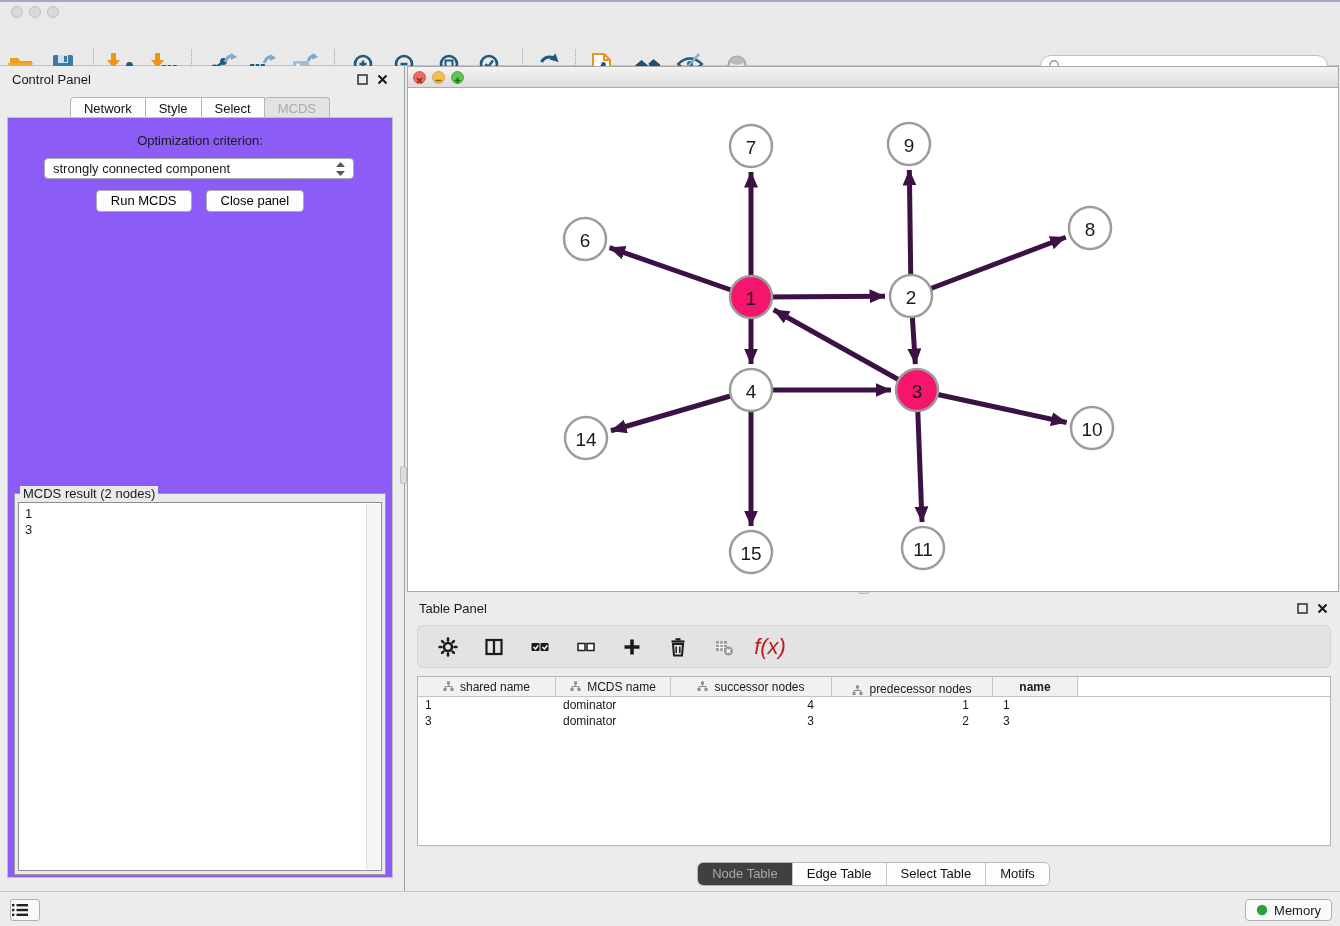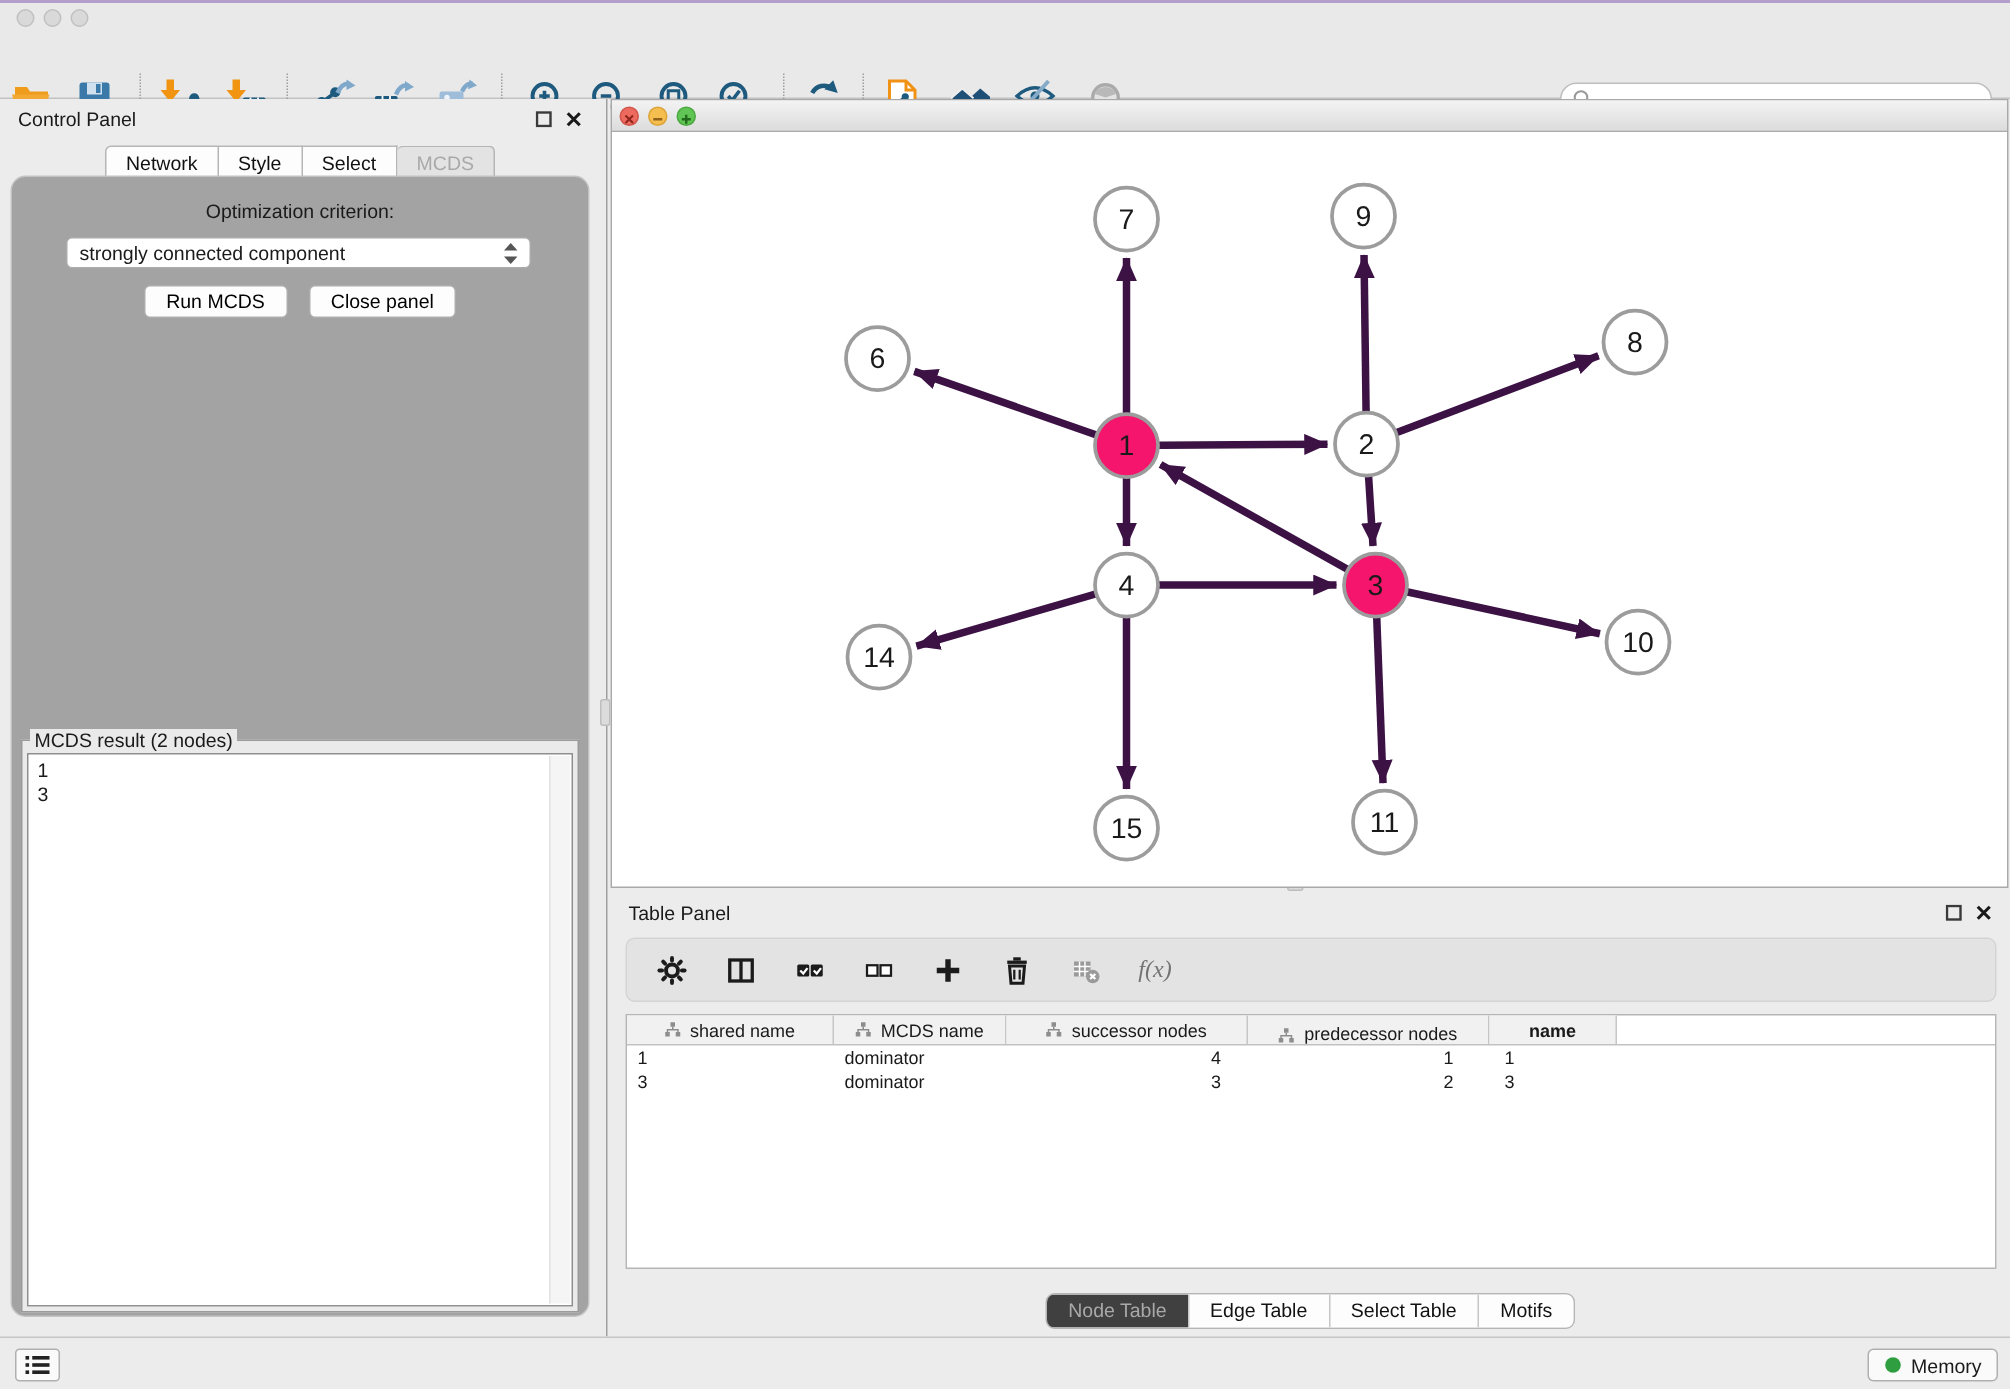--- a/index.html
+++ b/index.html
@@ -29,21 +29,21 @@
   .panel-header{position:absolute;left:0;top:0;right:0;height:26px;display:flex;align-items:center;
                 padding:0 12px;font-size:13px;box-sizing:border-box}
   .ph-icons{margin-left:auto;display:flex;gap:9px;align-items:center}
   #cp-tabs{position:absolute;top:31px;left:0;width:100%;display:flex;justify-content:center}
   .cp-tab{font-size:13px;padding:3px 13px 4px;background:#fdfdfd;border:1px solid #b6b6b6;
           border-left:none;color:#111}
   .cp-tab:first-child{border-left:1px solid #b6b6b6;border-radius:4px 0 0 0}
   .cp-tab:last-child{border-radius:0 4px 0 0}
   .cp-tab.active{background:#e3e3e3;color:#a9a9a9;border-radius:4px 4px 0 0}
   #cp-body{position:absolute;left:7px;right:7px;top:51px;bottom:13px;border:1px solid #c3c3c3;
-           border-radius:10px;background:#a3a3a3}
+           border-radius:0;background:#8b5cf6}
   #opt-label{position:absolute;top:15px;width:100%;text-align:center;font-size:13px}
   #criterion{position:absolute;left:36px;right:38px;top:40px;height:21px;background:#fff;
              border:1px solid #ababab;border-radius:4px;font-size:13px;display:flex;
              align-items:center;padding:0 8px;box-sizing:border-box}
   #criterion .stepper{margin-left:auto}
   #cp-buttons{position:absolute;top:72px;width:100%;display:flex;justify-content:center;gap:14px}
   .btn{font-size:13px;padding:2px 14px 3px;background:#fdfdfd;border:1px solid #adadad;border-radius:4px}
   #result-box{position:absolute;left:6px;top:375px;width:370px;bottom:2px;border:1px solid #9a9a9a;background:#eaeaea}
   #result-legend{position:absolute;top:-8px;left:5px;background:#eaeaea;padding:0 3px;font-size:13px}
   #result-inner{position:absolute;left:3px;right:3px;top:8px;bottom:3px;background:#fff;border:1px solid #8f8f8f}
@@ -67,41 +67,41 @@
   #nw-title{position:absolute;left:0;right:0;top:3px;text-align:center;font-size:13px;color:#222}
   .nw-light{position:absolute;top:4px;width:13px;height:13px;border-radius:50%;box-sizing:border-box}
   #graph-canvas{position:absolute;left:0;top:21px;width:930px;height:503px}
 
   
   #table-panel{position:absolute;left:407px;top:595px;width:933px;height:296px;background:#ececec}
   #tp-toolbar{position:absolute;left:10px;right:9px;top:30px;height:43px;background:#e3e3e3;
               border:1px solid #d4d4d4;border-radius:6px;display:flex;align-items:center;
               gap:22px;padding-left:18px;box-sizing:border-box}
   .tp-icon{width:24px;height:22px;display:flex;align-items:center;justify-content:center}
-  .fx{font-family:Liberation Serif, serif;font-style:italic;font-size:16px;color:#737373}
+  .fx{font-family:Liberation Sans, sans-serif;font-style:italic;font-size:22px;color:#b91c1c}
   #table-box{position:absolute;left:10px;right:9px;top:81px;height:170px;background:#fff;
              border:1px solid #b5b5b5;box-sizing:border-box}
   #thead{display:flex;height:19px;border-bottom:1px solid #c2c2c2}
   .th{box-sizing:border-box;background:#f1f1f1;border-right:1px solid #c6c6c6;display:flex;
       align-items:center;justify-content:center;gap:6px;font-size:12px}
   .tr{display:flex;height:16px;font-size:12px;align-items:center}
   .td{box-sizing:border-box;overflow:hidden;white-space:nowrap}
   .td.al{text-align:left;padding-left:7px}
   .td.ar{text-align:right}
   #bottom-tabs{position:absolute;left:0;right:0;top:267px;display:flex;justify-content:center}
   .bt-group{display:flex;border:1px solid #b5b5b5;border-radius:6px;overflow:hidden;background:#fdfdfd}
   .bt-tab{font-size:13px;padding:3px 14px 4px;border-left:1px solid #c6c6c6;color:#111;background:#fdfdfd}
   .bt-tab:first-child{border-left:none}
   .bt-tab.active{background:#404040;color:#a8a8a8}
 
   
   #statusbar{position:absolute;left:0;top:891px;width:100%;height:35px;background:#ececec;
              border-top:1px solid #c6c6c6;box-sizing:border-box}
   .sb-btn{position:absolute;top:7px;height:22px;box-sizing:border-box;background:#fafafa;
-          border:1px solid #b0b0b0;border-radius:3px;display:flex;align-items:center;justify-content:center}
+          border:1px solid #b0b0b0;border-radius:3px;display:flex;align-items:center;}
   #list-btn{left:10px;width:30px}
   #memory-btn{right:8px;padding:0 10px;gap:6px;font-size:13px;border-radius:4px}
 </style>
 </head>
 <body>
 
 <div id="top-accent"></div>
 <div id="titlebar">
   <span class="tl-dot" style="left:11px"></span>
   <span class="tl-dot" style="left:29px"></span>

